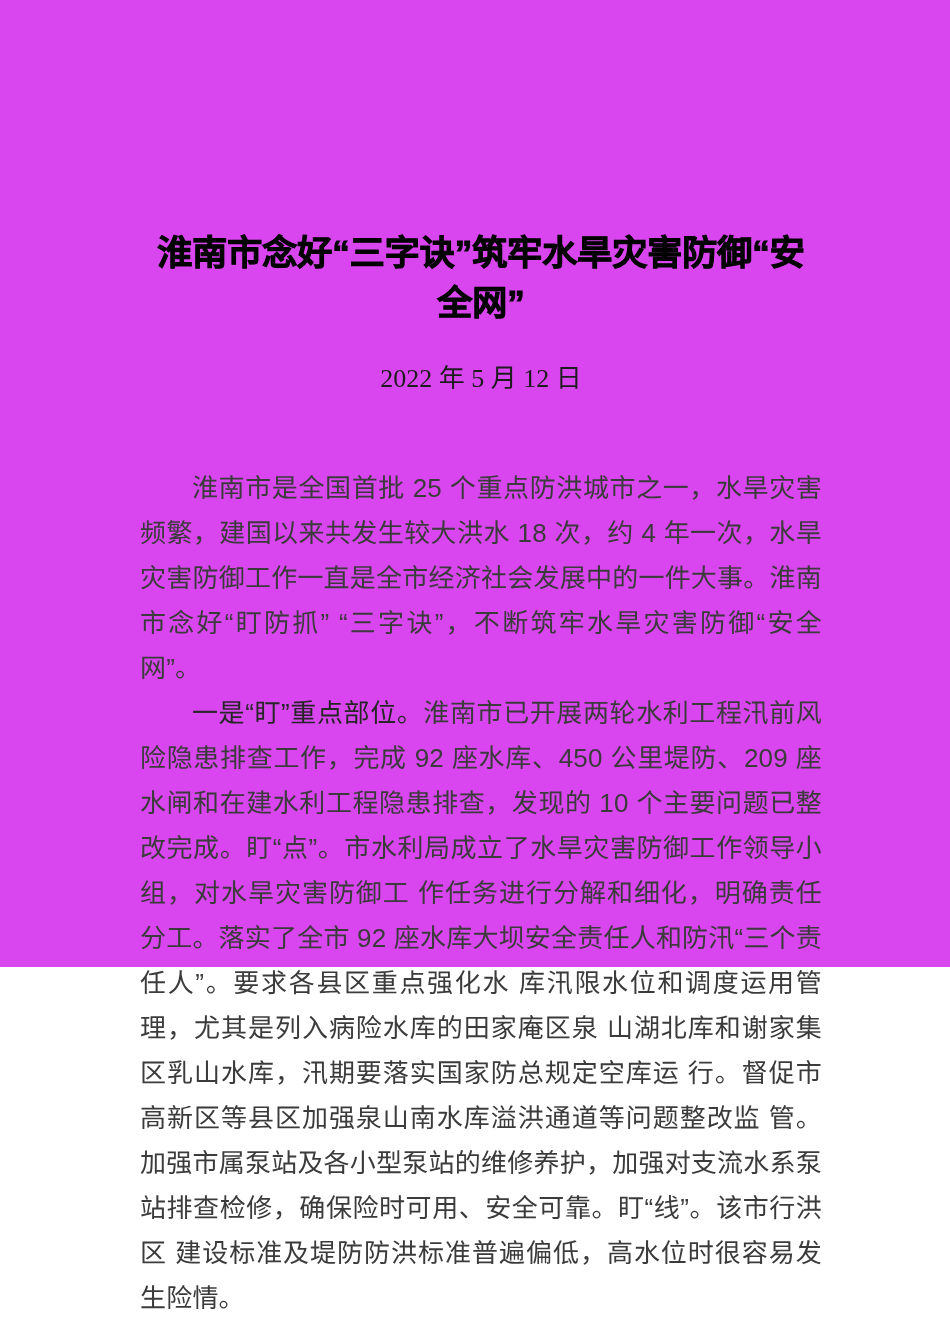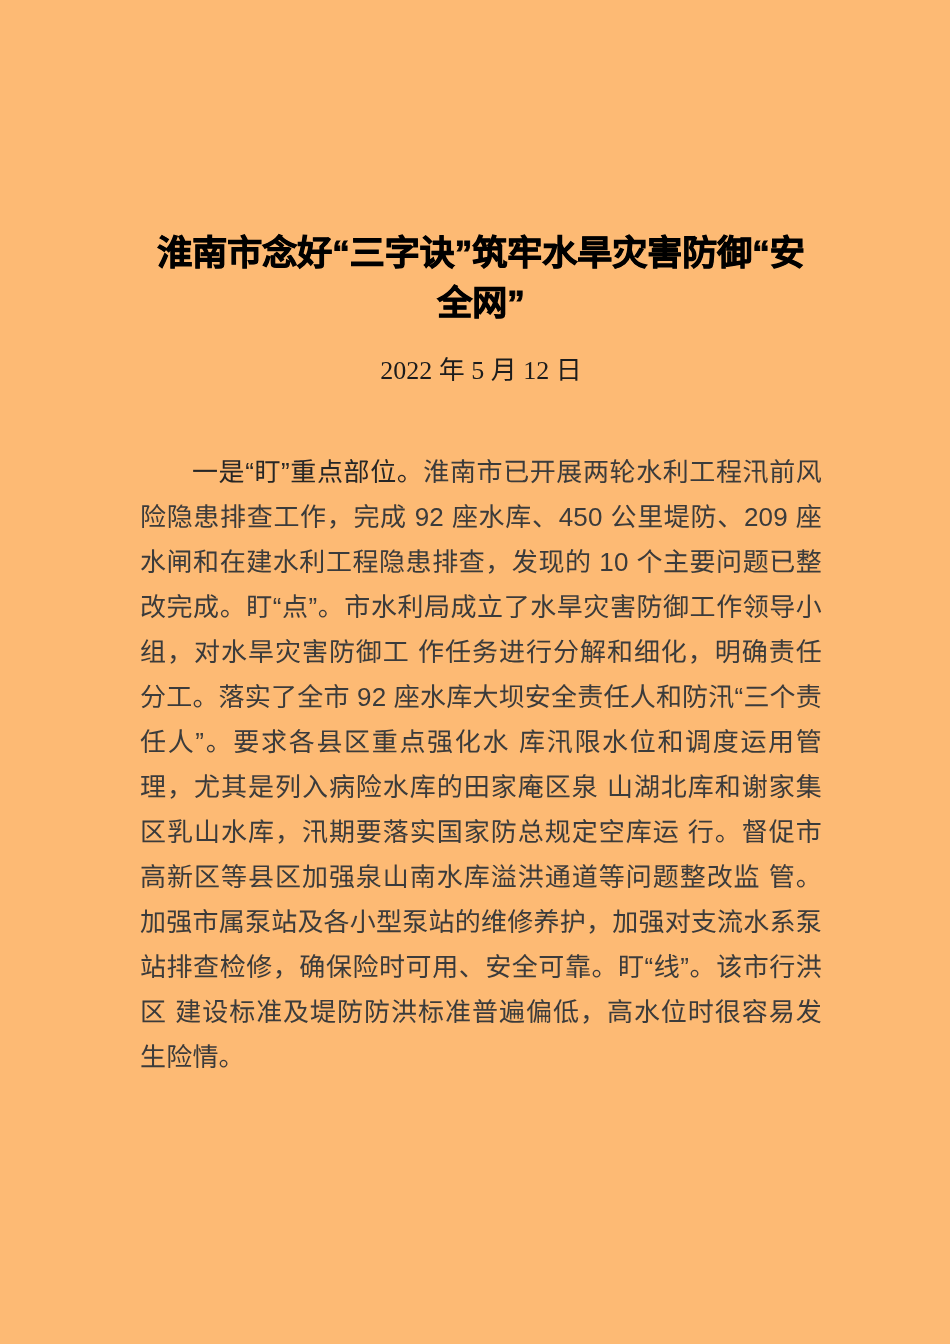--- a/index.html
+++ b/index.html
@@ -11,22 +11,22 @@
   body {
     width: 950px;
     height: 1344px;
     overflow: hidden;
     font-family: "Liberation Sans", "DejaVu Sans", sans-serif;
   }
 
   .page {
     position: relative;
     width: 950px;
-    height: 1344px;
-    background: #fdba74;
+    height: 967px;
+    background: #d946ef;
     box-sizing: border-box;
   }
 
   .content {
     position: absolute;
     left: 140px;
     top: 0;
     width: 682px;
   }
 
@@ -40,21 +40,21 @@
     line-height: 50px;
     color: #000000;
     text-align: center;
     letter-spacing: 0px;
     padding-top: 228px;
     -webkit-text-stroke: 0.9px #000000;
   }
 
   
   .doc-date {
-    margin: 0;
+    margin: 8px;
     padding: 0;
     padding-top: 26px;
     font-family: "Liberation Serif", "DejaVu Serif", serif;
     font-size: 26px;
     line-height: 34px;
     color: #1c1c1c;
     text-align: center;
     font-weight: 400;
   }
 
@@ -87,20 +87,23 @@
 
 <div class="page">
   <div class="content">
 
     <h1 class="doc-title">淮南市念好“三字诀”筑牢水旱灾害防御“安全网”</h1>
 
     <div class="doc-date">2022 年 5 月 12 日</div>
 
     <div class="body-block">
 
+      <p class="para">
+        <span class="lead"></span><span>淮南市是全国首批 25 个重点防洪城市之一，水旱灾害频繁，建国以来共发生较大洪水 18 次，约 4 年一次，水旱灾害防御工作一直是全市经济社会发展中的一件大事。淮南市念好“盯防抓” “三字诀”，不断筑牢水旱灾害防御“安全网”。</span>
+      </p>
 
       <p class="para">
         <span class="lead">一是“盯”重点部位。</span><span>淮南市已开展两轮水利工程汛前风险隐患排查工作，完成 92 座水库、450 公里堤防、209 座水闸和在建水利工程隐患排查，发现的 10 个主要问题已整改完成。盯“点”。市水利局成立了水旱灾害防御工作领导小组，对水旱灾害防御工 作任务进行分解和细化，明确责任分工。落实了全市 92 座水库大坝安全责任人和防汛“三个责任人”。要求各县区重点强化水 库汛限水位和调度运用管理，尤其是列入病险水库的田家庵区泉 山湖北库和谢家集区乳山水库，汛期要落实国家防总规定空库运 行。督促市高新区等县区加强泉山南水库溢洪通道等问题整改监 管。加强市属泵站及各小型泵站的维修养护，加强对支流水系泵 站排查检修，确保险时可用、安全可靠。盯“线”。该市行洪区 建设标准及堤防防洪标准普遍偏低，高水位时很容易发生险情。</span>
       </p>
 
     </div>
   </div>
 </div>
 
 </body></html>

